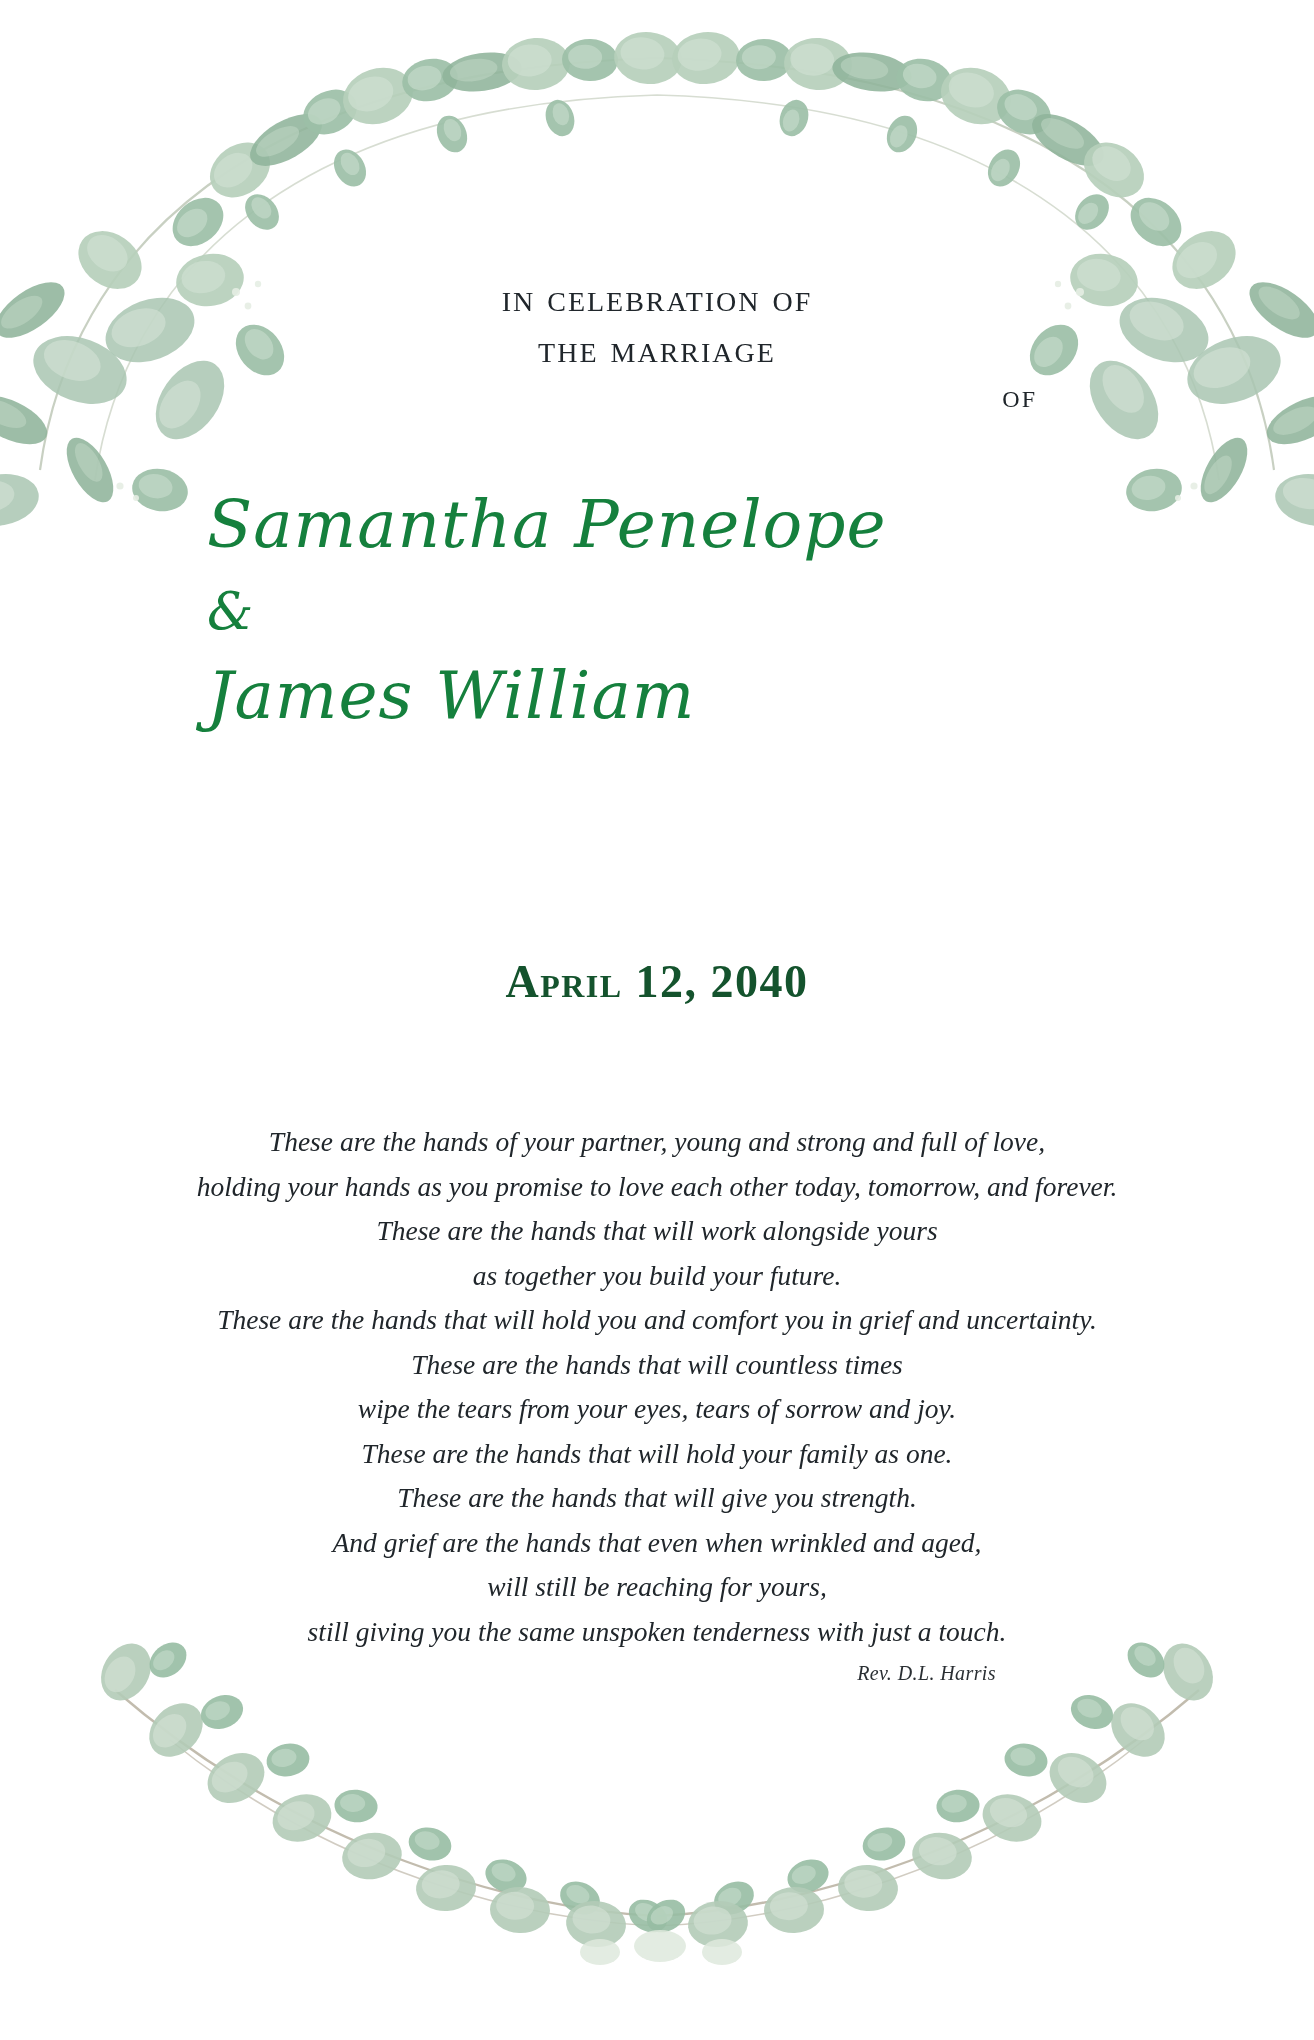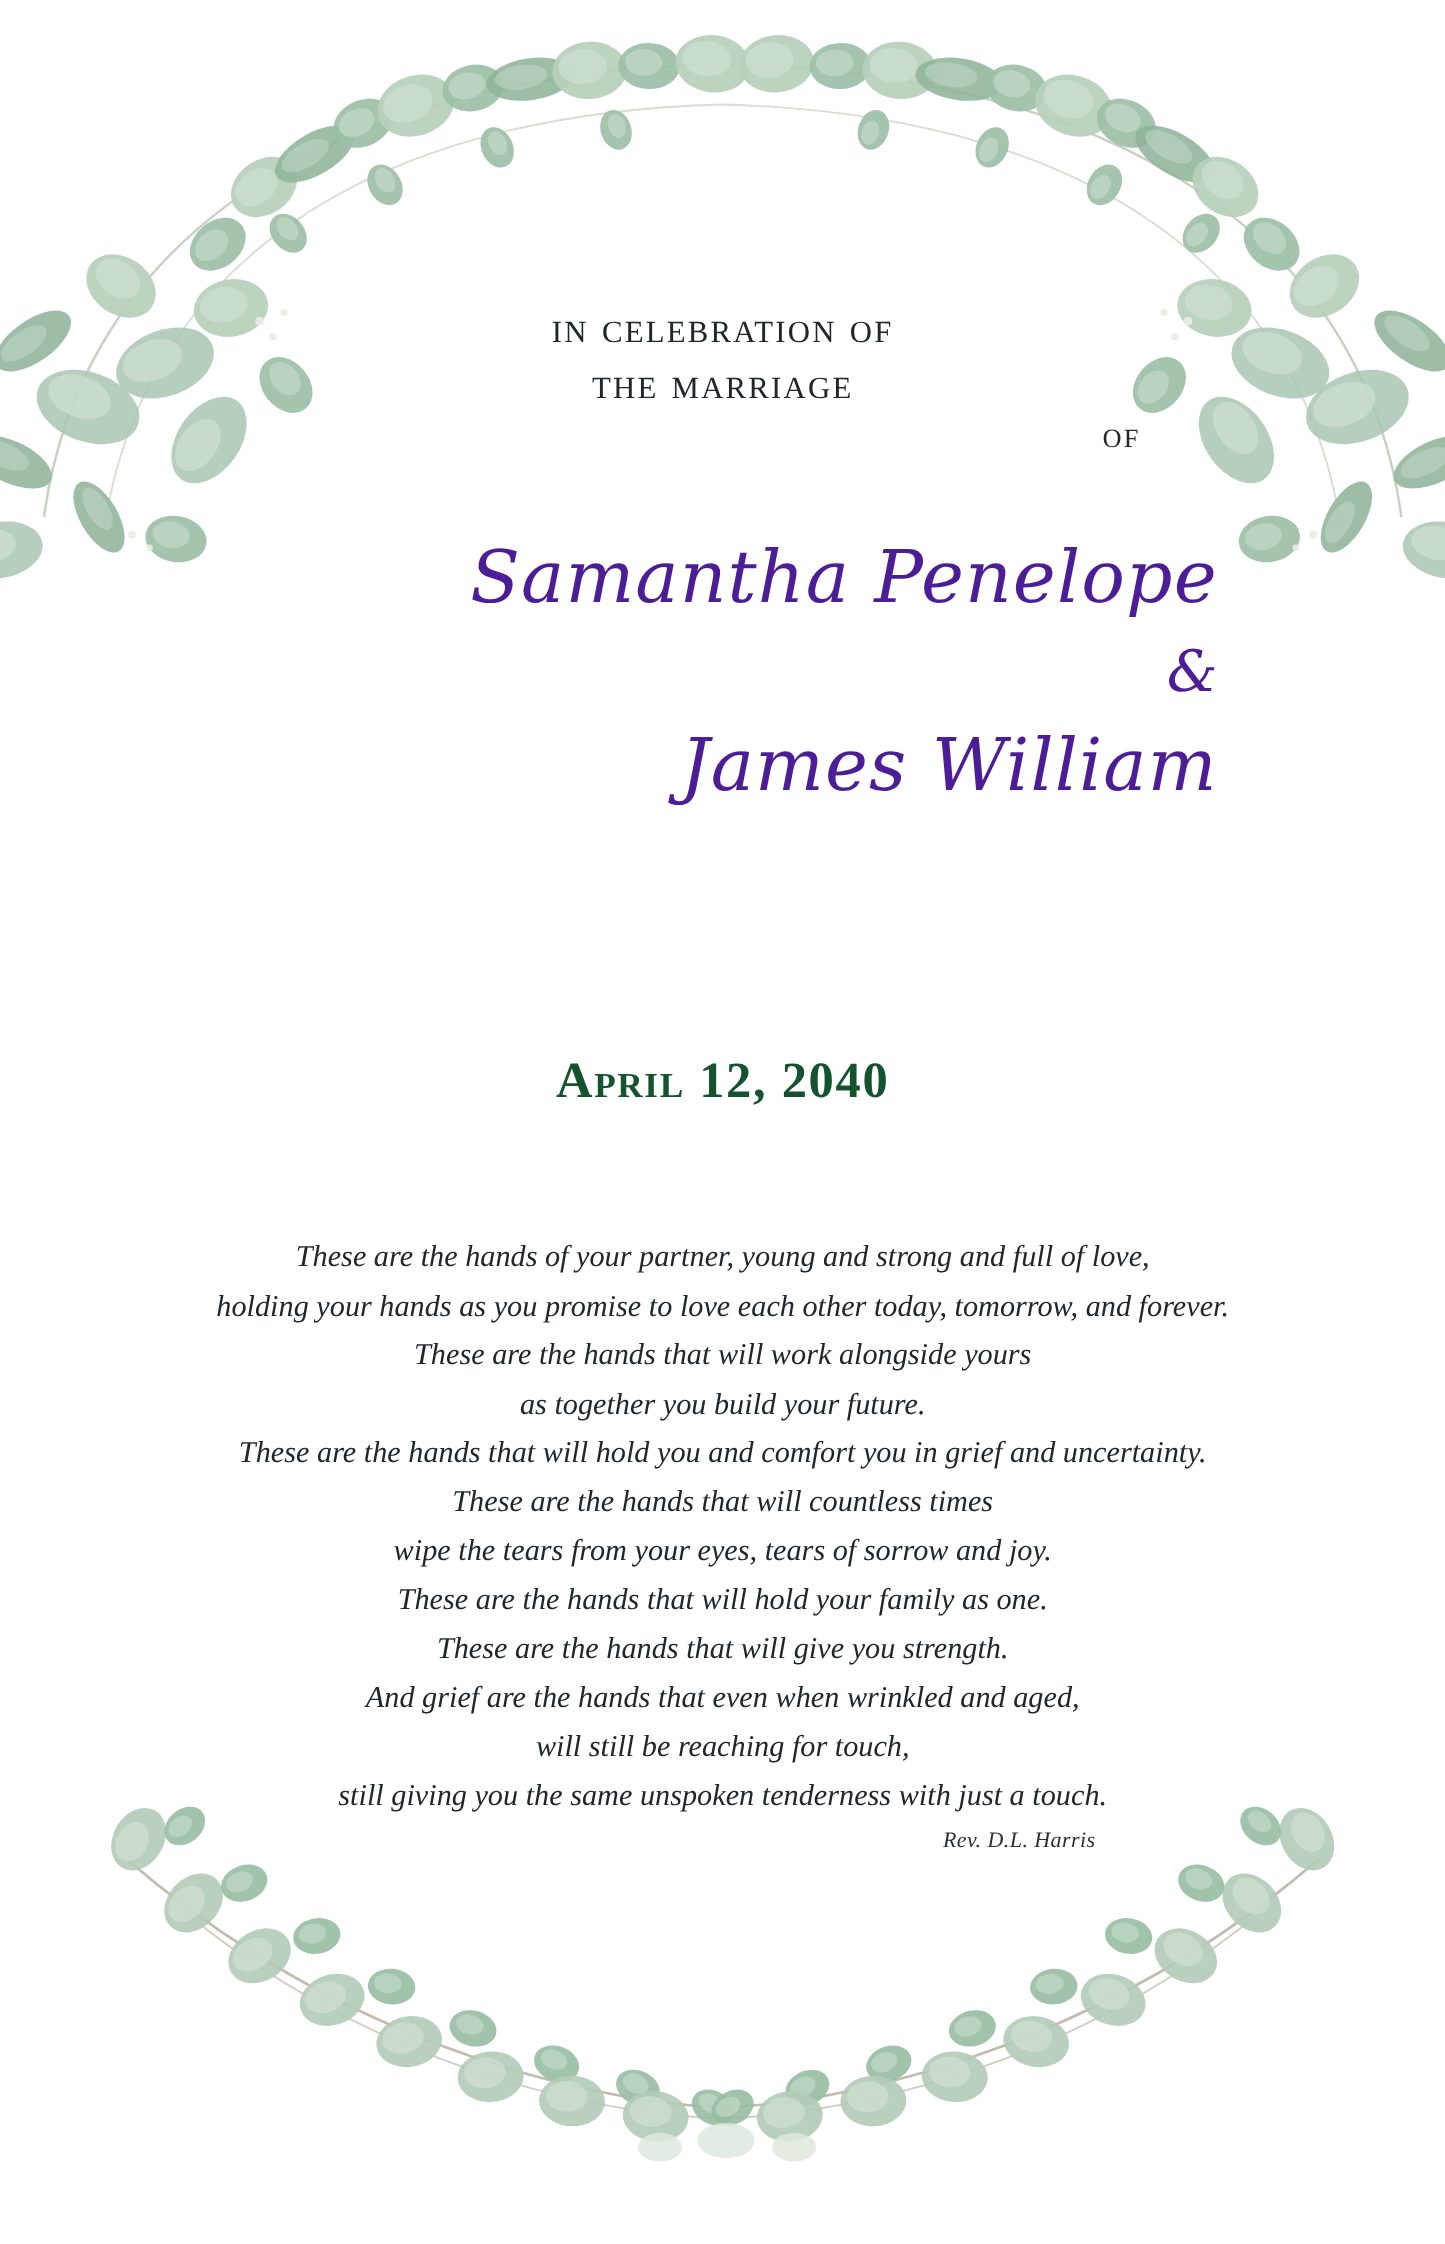--- a/index.html
+++ b/index.html
@@ -72,22 +72,22 @@
     letter-spacing: 2px;
     text-align: right;
   }
 
   .names {
     position: absolute;
     left: 50%;
     transform: translateX(-50%);
     top: 490px;
     width: 900px;
-    text-align: right;
-    color: #4c1d95;
+    text-align: left;
+    color: #15803d;
   }
   .name-line {
     font-family: "DejaVu Serif", serif;
     font-style: italic;
     font-size: 66px;
     line-height: 1.05;
     letter-spacing: 1px;
     font-weight: 400;
   }
   .amp {
@@ -333,20 +333,20 @@
       <span class="pline">These are the hands of your partner, young and strong and full of love,</span>
       <span class="pline">holding your hands as you promise to love each other today, tomorrow, and forever.</span>
       <span class="pline">These are the hands that will work alongside yours</span>
       <span class="pline">as together you build your future.</span>
       <span class="pline">These are the hands that will hold you and comfort you in grief and uncertainty.</span>
       <span class="pline">These are the hands that will countless times</span>
       <span class="pline">wipe the tears from your eyes, tears of sorrow and joy.</span>
       <span class="pline">These are the hands that will hold your family as one.</span>
       <span class="pline">These are the hands that will give you strength.</span>
       <span class="pline">And grief are the hands that even when wrinkled and aged,</span>
-      <span class="pline">will still be reaching for touch,</span>
+      <span class="pline">will still be reaching for yours,</span>
       <span class="pline">still giving you the same unspoken tenderness with just a touch.</span>
     </div>
 
     <div class="attribution">Rev. D.L. Harris</div>
 
   </div>
 </div>
 
 </body></html>

